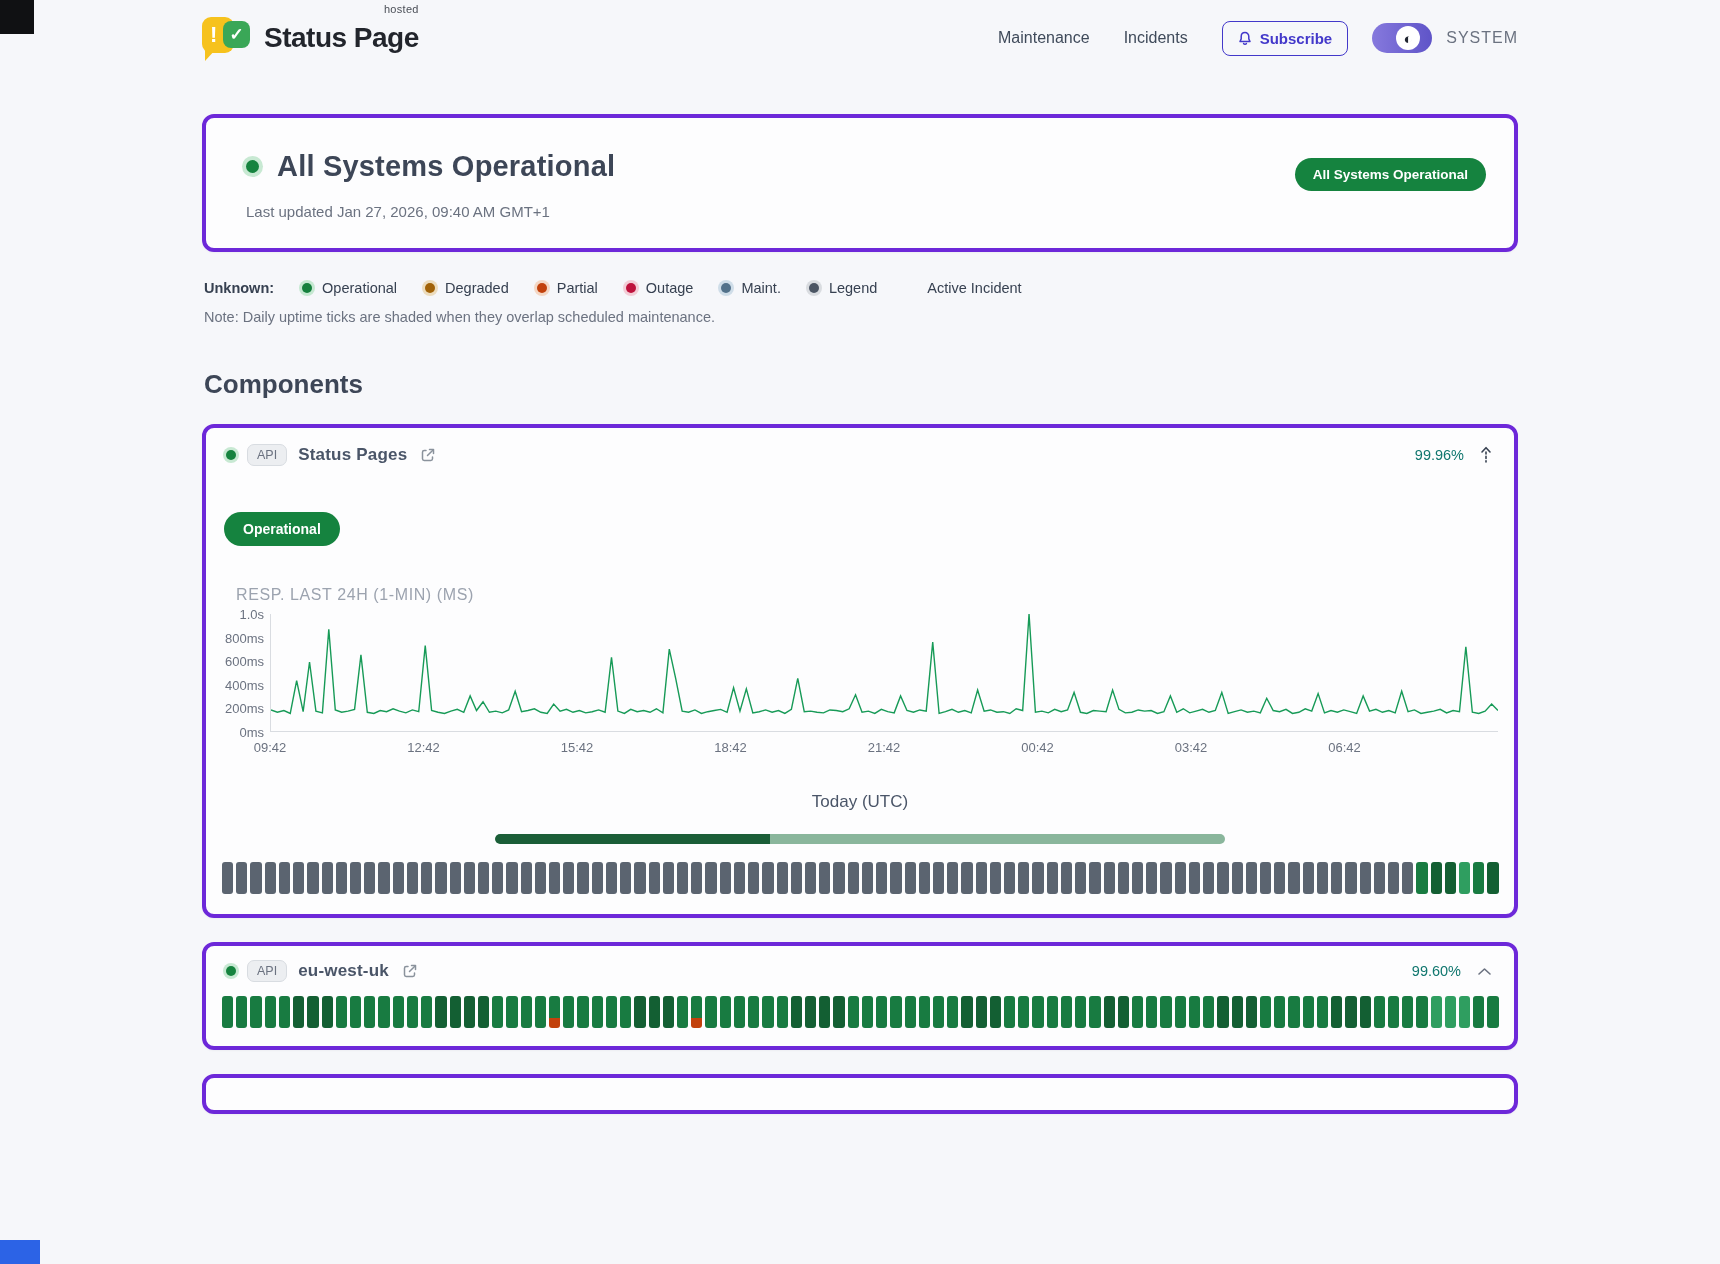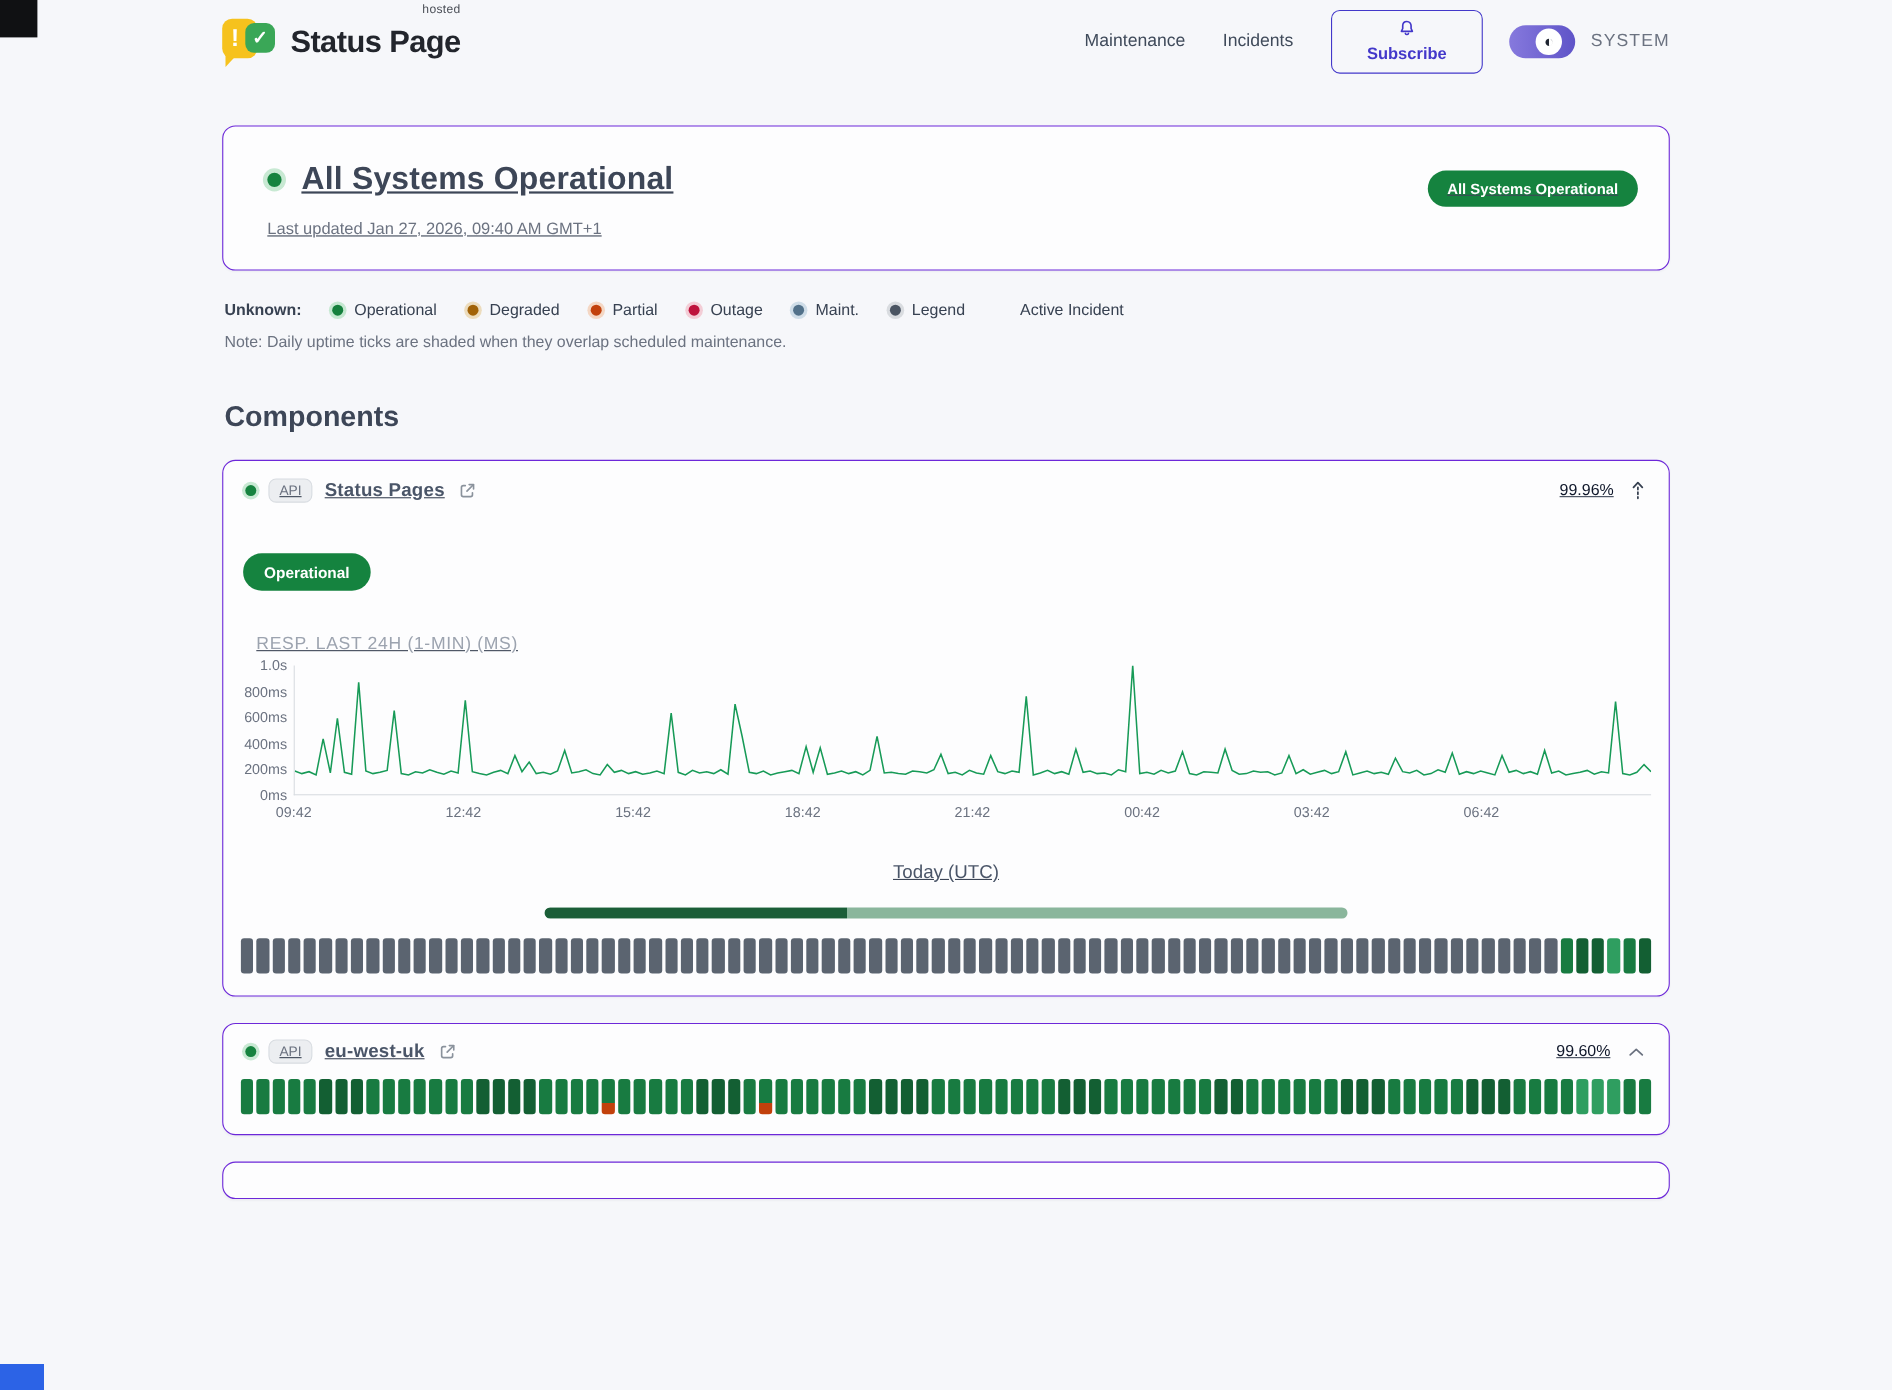--- a/index.html
+++ b/index.html
@@ -24,30 +24,30 @@
   .logo-yellow { position:absolute; left:0; top:2px; width:32px; height:36px; background:#f6c21d; border-radius:9px;
     display:flex; align-items:center; justify-content:flex-start; padding-left:8px; color:#fff; font-weight:bold; font-size:22px; }
   .logo-tail { position:absolute; left:3px; top:34px; width:0; height:0; border-left:11px solid #f6c21d; border-bottom:12px solid transparent; }
   .logo-green { position:absolute; left:21px; top:6px; width:27px; height:27px; background:#3aa757; border-radius:8px;
     display:flex; align-items:center; justify-content:center; color:#fff; font-weight:bold; font-size:17px; }
   .brand-text { font-size:28px; font-weight:700; color:#22252c; letter-spacing:-0.5px; position:relative; }
   .brand-sup { position:absolute; top:-12px; right:0; font-size:11px; font-weight:400; color:#4b4f57; letter-spacing:0.3px; }
   .nav { display:flex; align-items:center; gap:34px; }
   .nav-link { font-size:16px; color:#3f4a5a; cursor:pointer; text-decoration:none; }
   .subscribe-btn { display:flex; align-items:center; gap:8px; border:1.5px solid #4338ca; color:#4338ca;
-    font-weight:700; font-size:15px; padding:8px 32px; border-radius:8px; background:transparent; cursor:pointer;flex-direction:column; }
+    font-weight:700; font-size:15px; padding:8px 15px; border-radius:8px; background:transparent; cursor:pointer; }
   .theme-wrap { display:flex; align-items:center; gap:14px; margin-left:-10px; }
   .toggle { width:60px; height:30px; border-radius:15px; background:linear-gradient(90deg,#8679dd,#5f54c8);
     position:relative; cursor:pointer; border:none; }
   .toggle-knob { position:absolute; top:3px; left:24px; width:24px; height:24px; border-radius:50%; background:#fff;
     display:flex; align-items:center; justify-content:center; font-size:15px; color:#1f2430; line-height:1; }
   .theme-label { font-size:16px; letter-spacing:1px; color:#6b7280; }
 
   
-  .card { background:#fdfdfe; border:1px solid #6d28d9; border-radius:12px; box-shadow:0 1px 2px rgba(20,30,50,0.04);text-decoration:underline; }
+  .card { background:#fdfdfe; border:4px solid #6d28d9; border-radius:12px; box-shadow:0 1px 2px rgba(20,30,50,0.04); }
 
   
   .hero { margin-top:52px; padding:26px 28px 28px 28px; display:flex; justify-content:space-between; }
   .hero-title-row { display:flex; align-items:center; gap:18px; margin-top:6px; }
   .status-dot { border-radius:50%; }
   .dot-lg { width:13px; height:13px; background:#16833f; box-shadow:0 0 0 4px #c8e9d3; }
   .hero-title { font-size:29px; font-weight:600; color:#3d4657; letter-spacing:0.2px; }
   .hero-updated { margin-top:20px; margin-left:0px; font-size:15px; color:#6b7280; }
   .hero-left { padding-left:12px; }
   .hero-badge { align-self:flex-start; margin-top:14px; background:#15833f; color:#fff; font-size:13.5px; font-weight:700;
@@ -65,21 +65,21 @@
   .components-title { margin-top:44px; font-size:26px; font-weight:600; color:#3d4657; padding-left:2px; }
 
   .comp-card { margin-top:24px; padding:16px 16px 20px 16px; }
   .comp-header { display:flex; align-items:center; justify-content:space-between; }
   .comp-left { display:flex; align-items:center; gap:11px; }
   .dot-sm { width:10px; height:10px; background:#16833f; box-shadow:0 0 0 3px #c8e9d3; margin-left:4px; }
   .type-badge { background:#eceef1; border:1px solid #d8dce1; border-radius:7px; color:#6b7280; font-size:12.5px;
     padding:3px 9px; font-weight:400; }
   .comp-name { font-size:17px; font-weight:700; color:#4a5568; letter-spacing:0.2px; }
   .comp-right { display:flex; align-items:center; gap:14px; padding-right:4px; }
-  .comp-uptime { font-size:14.5px; color:#0f172a; }
+  .comp-uptime { font-size:14.5px; color:#0f766e; }
   .icon-btn { background:none; border:none; cursor:pointer; display:flex; align-items:center; padding:2px; }
 
   .op-badge { display:inline-block; margin-top:46px; margin-left:2px; background:#15833f; color:#fff;
     font-size:14px; font-weight:700; padding:9px 19px; border-radius:18px; }
 
   .range-row { display:flex; justify-content:center; gap:9px; margin-top:42px; }
   .range-btn { font-size:14.5px; padding:8px 12px; border-radius:8px; border:1px solid #8e97a3; background:#fdfdfe;
     color:#5b6470; cursor:pointer; min-width:40px; }
   .range-btn.active { background:#5b6470; color:#fff; border-color:#5b6470; }
 

